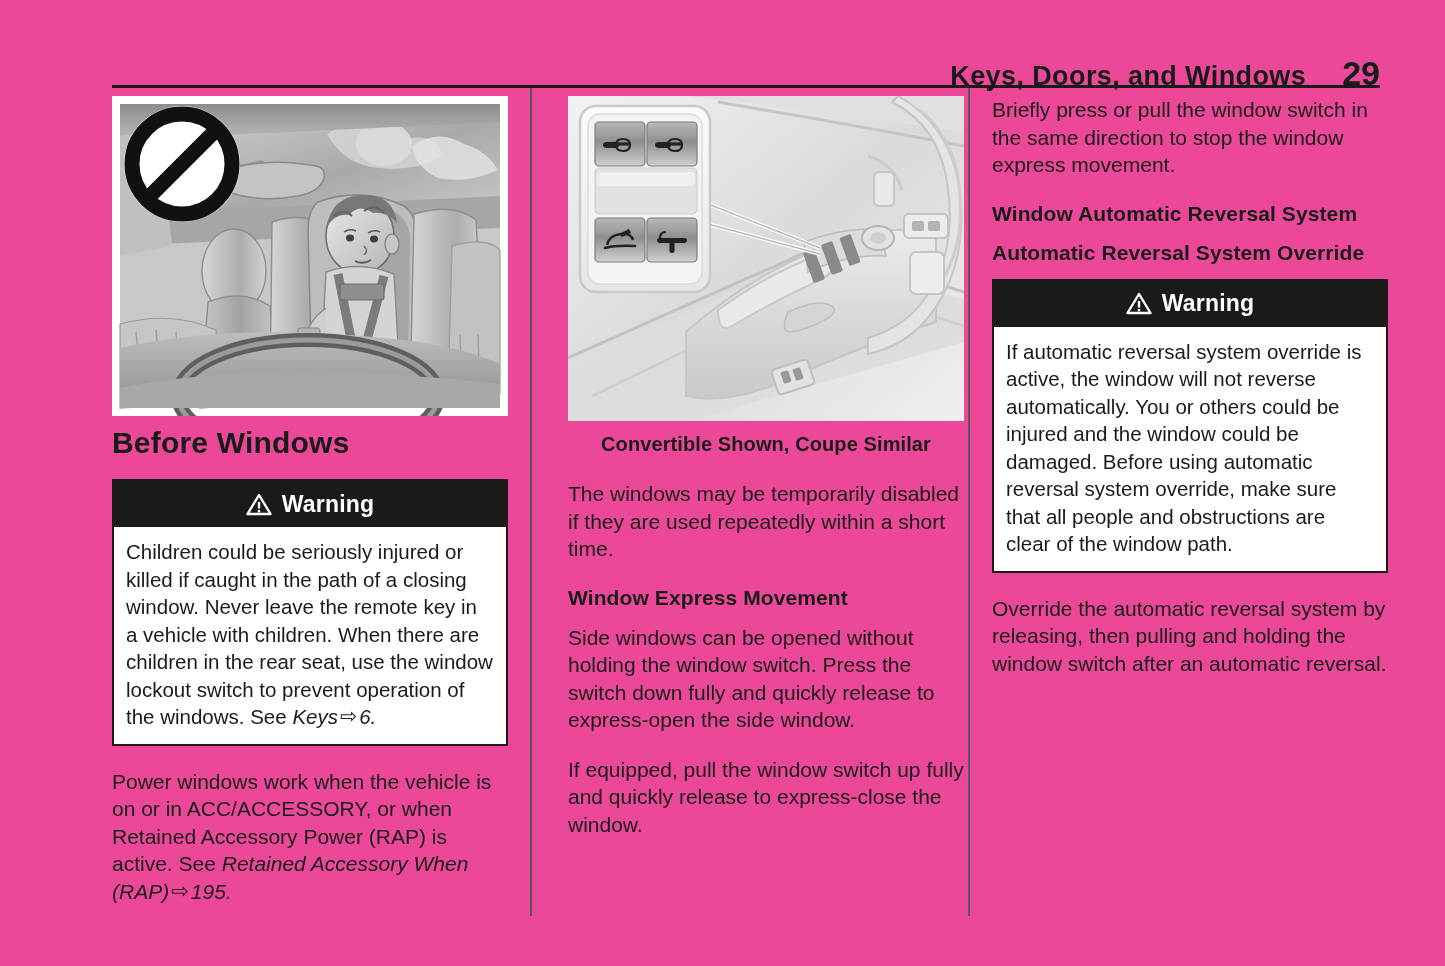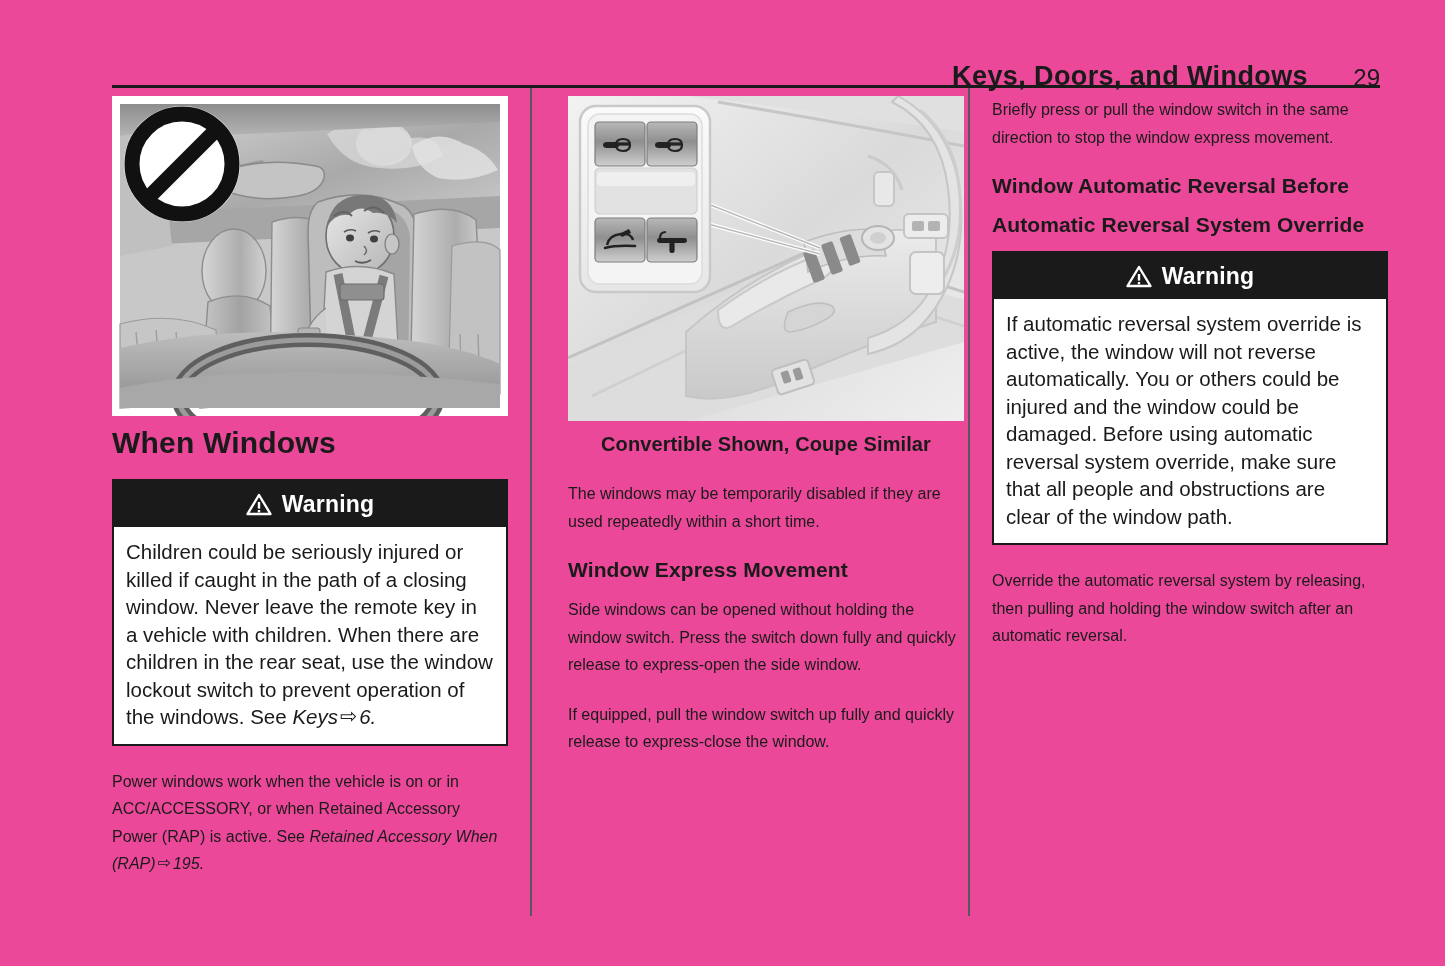--- a/index.html
+++ b/index.html
@@ -35,22 +35,22 @@
     justify-content: flex-end;
     gap: 36px;
   }
   .header-title {
     font-size: 27px;
     font-weight: bold;
     letter-spacing: 0.4px;
     line-height: 1;
   }
   .header-pageno {
-    font-size: 24px;
-    font-weight: normal;
+    font-size: 34px;
+    font-weight: bold;
     line-height: 1;
     min-width: 36px;
     text-align: right;
   }
   .header-rule {
     position: absolute;
     left: 112px;
     top: 85px;
     width: 1268px;
     height: 3px;
@@ -74,21 +74,21 @@
     top: 96px;
     width: 396px;
   }
   .col-left   { left: 112px; }
   .col-mid    { left: 552px; margin-left: 16px; }
   .col-right  { left: 992px; }
 
   
   p.body-text {
     margin: 0 0 22px 0;
-    font-size: 16px;
+    font-size: 21px;
     line-height: 27.5px;
     font-weight: normal;
   }
   p.body-text:last-child { margin-bottom: 0; }
 
   h2.section-title {
     margin: 0 0 20px 0;
     font-size: 30px;
     font-weight: bold;
     line-height: 1.1;
@@ -286,21 +286,21 @@
         <rect x="8" y="8" width="380" height="304" fill="none" stroke="#ffffff" stroke-width="0"></rect>
 
         <g>
           <circle cx="70" cy="68" r="58" fill="#ffffff"></circle>
           <circle cx="70" cy="68" r="50" fill="none" stroke="#111111" stroke-width="15"></circle>
           <line x1="35" y1="103" x2="105" y2="33" stroke="#111111" stroke-width="15" stroke-linecap="butt"></line>
         </g>
       </svg>
     </div>
 
-    <h2 class="section-title">When Windows</h2>
+    <h2 class="section-title">Before Windows</h2>
 
     <div class="warning-box">
       <div class="warning-head">
         <svg class="warn-tri" width="26" height="23" viewBox="0 0 26 23">
           <path d="M13 2 L24.5 21 L1.5 21 Z" fill="none" stroke="#ffffff" stroke-width="2.4" stroke-linejoin="round"></path>
           <rect x="11.8" y="9" width="2.4" height="6.6" fill="#ffffff"></rect>
           <rect x="11.8" y="17" width="2.4" height="2.4" fill="#ffffff"></rect>
         </svg>
         <span class="w-label">Warning</span>
       </div>
@@ -438,21 +438,21 @@
     <p class="body-text">The windows may be temporarily disabled if they are used repeatedly within a short time.</p>
     <h3 class="sub-title">Window Express Movement</h3>
     <p class="body-text">Side windows can be opened without holding the window switch. Press the switch down fully and quickly release to express-open the side window.</p>
     <p class="body-text">If equipped, pull the window switch up fully and quickly release to express-close the window.</p>
 
   </div>
 
   <div class="column col-right">
 
     <p class="body-text">Briefly press or pull the window switch in the same direction to stop the window express movement.</p>
-    <h3 class="sub-title">Window Automatic Reversal Before</h3>
+    <h3 class="sub-title">Window Automatic Reversal System</h3>
     <h3 class="sub-title">Automatic Reversal System Override</h3>
 
     <div class="warning-box">
       <div class="warning-head">
         <svg class="warn-tri" width="26" height="23" viewBox="0 0 26 23">
           <path d="M13 2 L24.5 21 L1.5 21 Z" fill="none" stroke="#ffffff" stroke-width="2.4" stroke-linejoin="round"></path>
           <rect x="11.8" y="9" width="2.4" height="6.6" fill="#ffffff"></rect>
           <rect x="11.8" y="17" width="2.4" height="2.4" fill="#ffffff"></rect>
         </svg>
         <span class="w-label">Warning</span>

